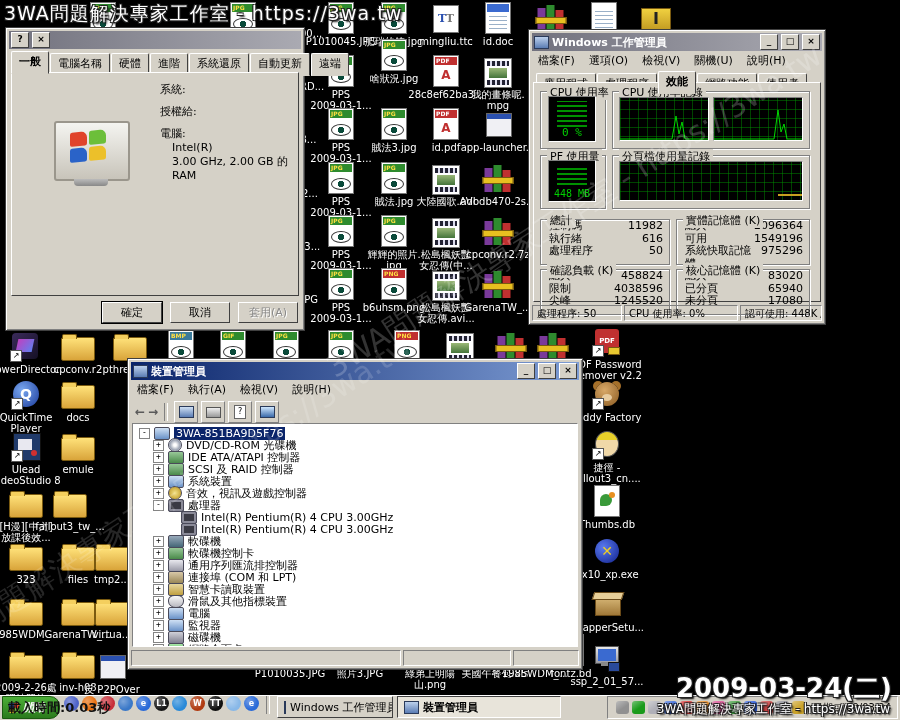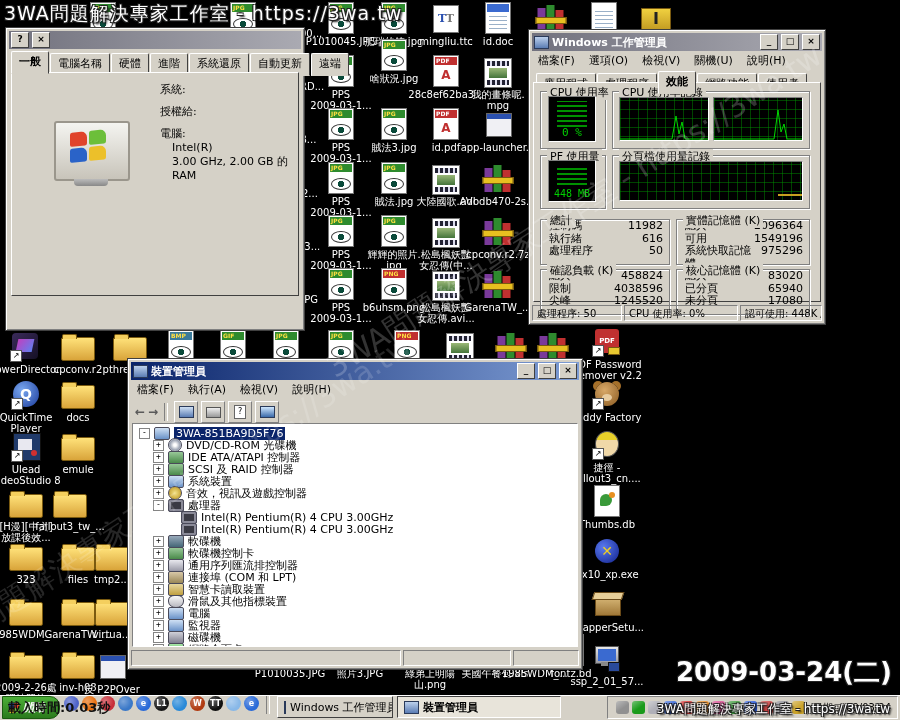--- a/index.html
+++ b/index.html
@@ -872,20 +872,25 @@
       <div style="height:8px;"></div>
       <div>授權給:</div>
       <div style="height:8px;"></div>
       <div>電腦:</div>
       <div id="sp-com" style="padding-left:12px;">
           <div>Intel(R)</div>
           <div>3.00 GHz, 2.00 GB 的 RAM</div>
         </div>
     </div>
   </div>
+  <div style="position:absolute;right:6px;bottom:7px;display:flex;gap:8px;">
+    <div class="btn" style="box-shadow:0 0 0 1px #000;">確定</div>
+    <div class="btn">取消</div>
+    <div class="btn dis">套用(A)</div>
+  </div>
 </div>
 
 <div class="w95" id="taskmgr" style="left:528px;top:29px;width:290px;height:288px;z-index:10;">
   <div class="tbar inactive">
     <span class="tico"></span>
     <span class="ttl">Windows 工作管理員</span>
     <span class="tbtn">_</span>
     <span class="tbtn">□</span>
     <span class="tbtn">×</span>
   </div>
@@ -1187,15 +1192,15 @@
         <span class="tricon" style="background: linear-gradient(145deg, rgba(255, 255, 255, 0.4), transparent 55%), rgb(138, 138, 146);"></span>
         <span class="tricon" style="background: linear-gradient(145deg, rgba(255, 255, 255, 0.4), transparent 55%), rgb(202, 162, 42);"></span>
       </div>
     <span id="clock" style="font-size:10px;margin-left:5px;white-space:nowrap;">星期二 09/03/24</span>
   </div>
 </div>
 
 <div class="wm wm-outline" style="left:4px;top:1px;font-size:19px;letter-spacing:1px;z-index:40;">3WA問題解決專家工作室 - https://3wa.tw</div>
 <div class="wm wm-diag" style="left:330px;top:350px;">3WA問題解決專家工作室 - https://3wa.tw</div>
 <div class="wm wm-diag" style="left:-80px;top:640px;opacity:.15;">3WA問題解決專家工作室 - https://3wa.tw</div>
-<div class="wm wm-outline" style="right:8px;bottom:30px;font-size:26px;font-weight:bold;z-index:40;">2009-03-24(二)</div>
+<div class="wm wm-outline" style="right:8px;bottom:14px;font-size:26px;font-weight:bold;z-index:40;">2009-03-24(二)</div>
 <div class="wm" style="left:8px;bottom:3px;font-size:13px;font-weight:bold;color:#111;z-index:41;">載入時間:0.03秒</div>
 <div class="wm wm-outline" style="right:10px;bottom:2px;font-size:12px;z-index:41;">3WA問題解決專家工作室 - https://3wa.tw</div>
 
 </body></html>

